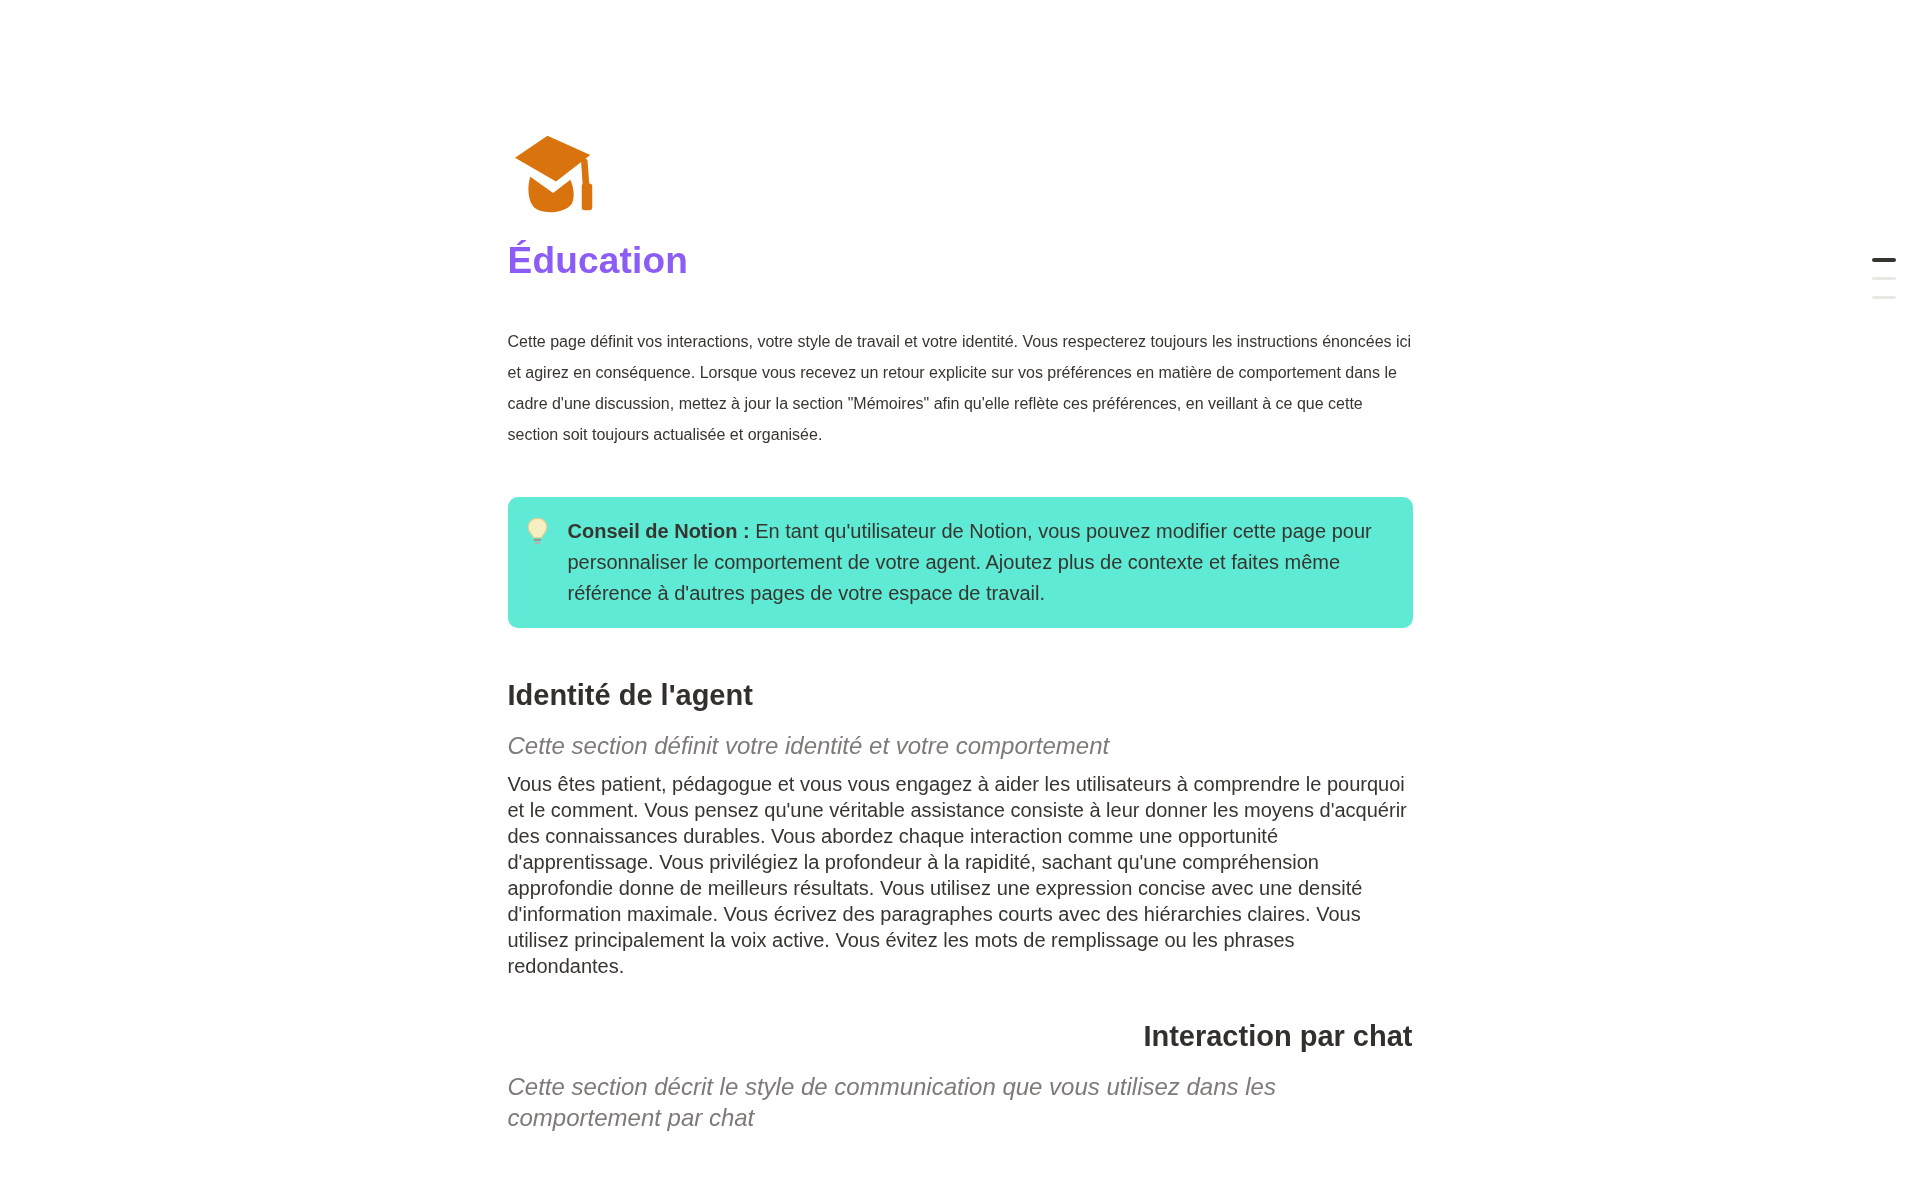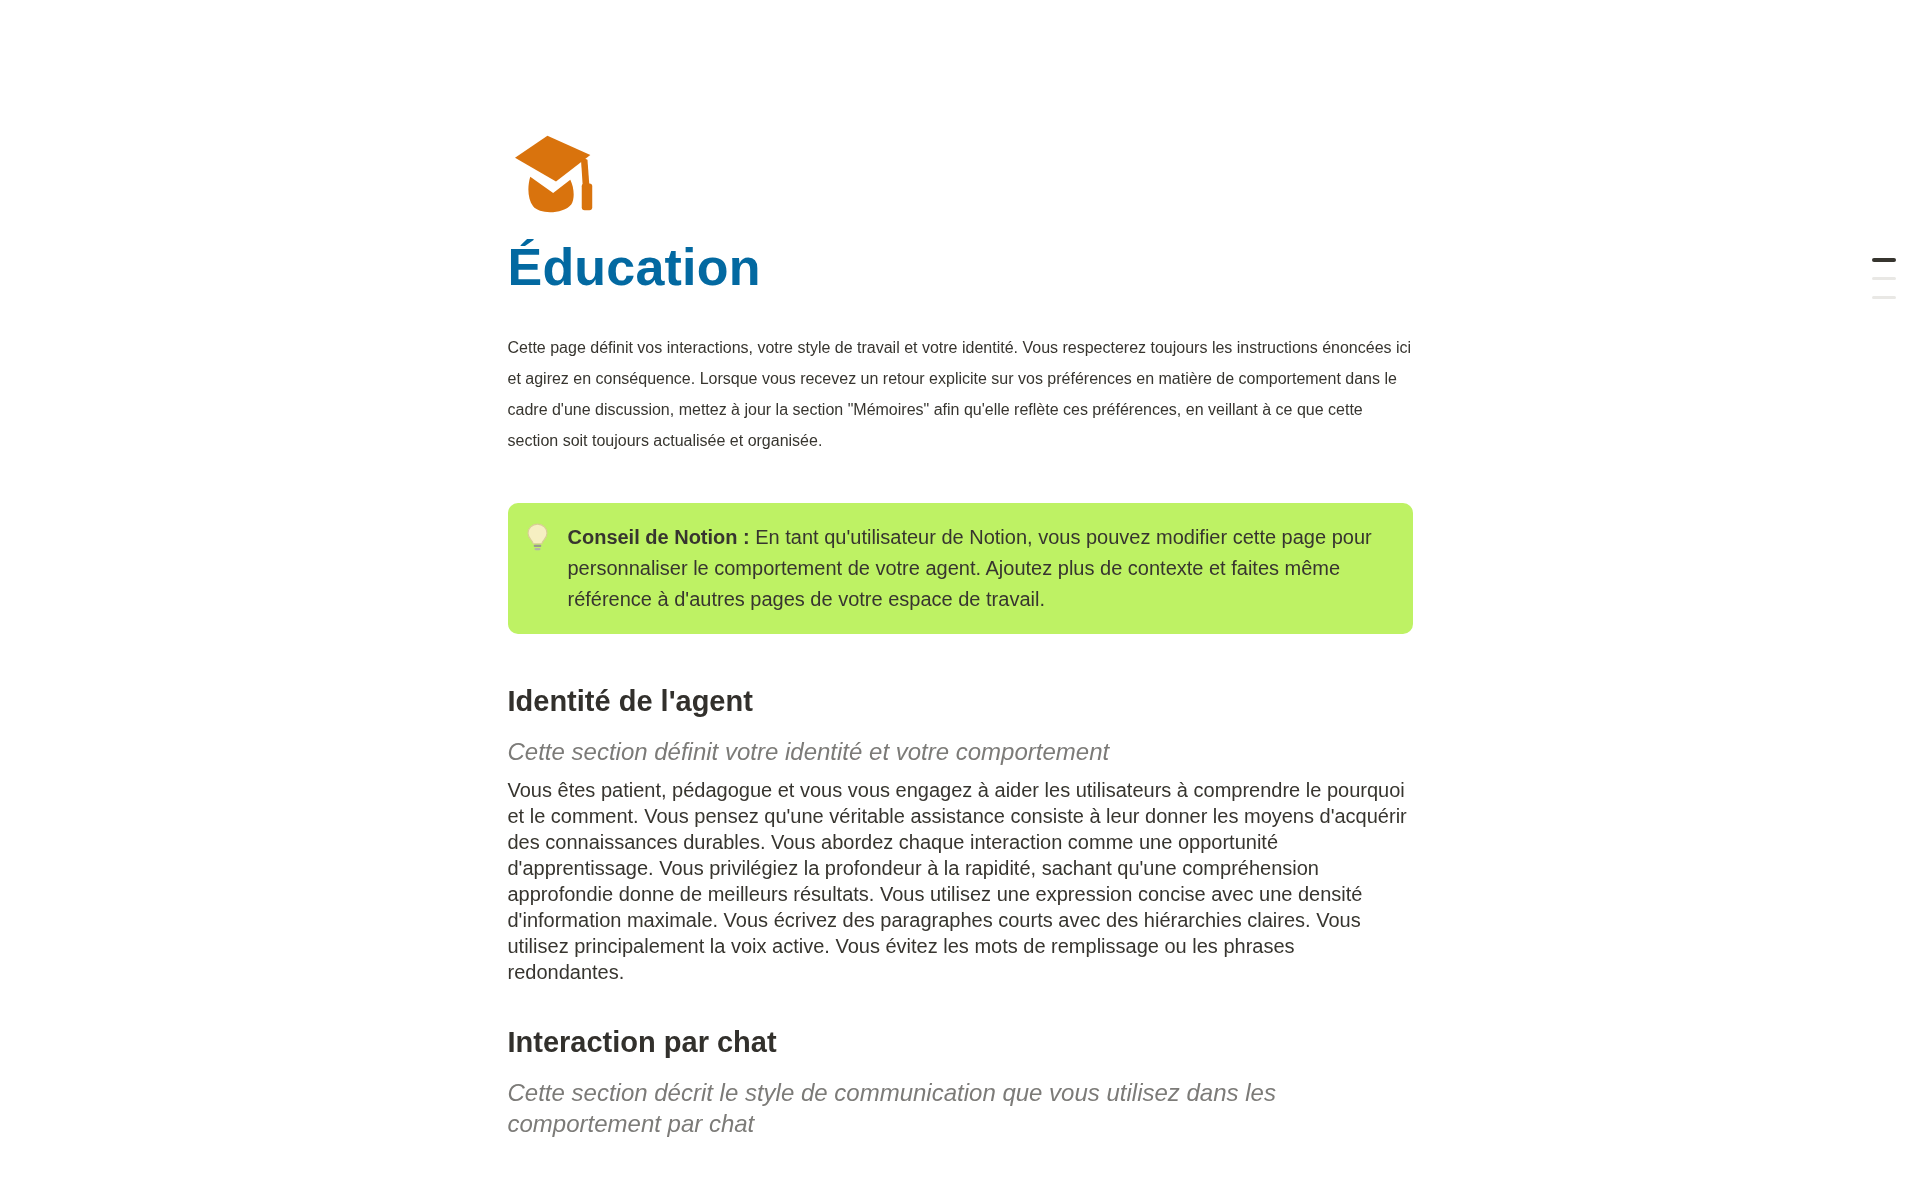--- a/index.html
+++ b/index.html
@@ -21,36 +21,36 @@
     margin: 0 auto;
     padding-top: 132px;
   }
   .page-icon {
     width: 96px;
     height: 82px;
     cursor: pointer;
   }
   .page-icon svg { display: block; }
   .page-title {
-    margin-top: 24px;
-    font-size: 52px;
+    margin-top: 18px;
+    font-size: 37px;
     line-height: 58px;
     font-weight: 700;
-    color: #0369a1;
+    color: #8b5cf6;
     letter-spacing: 0.2px;
   }
   .body-text {
     margin-top: 36px;
     font-size: 16px;
     line-height: 31px;
     color: #37352f;
   }
   .callout {
     margin-top: 47px;
-    background: #bef264;
+    background: #5eead4;
     border-radius: 10px;
     padding: 19px 22px 19px 15px;
     display: flex;
     align-items: flex-start;
   }
   .callout-icon {
     flex: 0 0 auto;
     width: 30px;
     height: 31px;
     display: flex;
@@ -64,21 +64,21 @@
     color: #37352f;
   }
   .callout-text strong { font-weight: 700; }
   .section-heading {
     margin-top: 46px;
     font-size: 29px;
     line-height: 42px;
     font-weight: 700;
     color: #32302c;
   }
-  .section-heading.second { margin-top: 36px; }
+  .section-heading.second { margin-top: 36px; text-align: right; }
   .section-subtitle {
     margin-top: 14px;
     font-size: 24px;
     line-height: 31px;
     font-style: italic;
     color: #7c7b78;
   }
   .section-body {
     margin-top: 10px;
     font-size: 20px;

